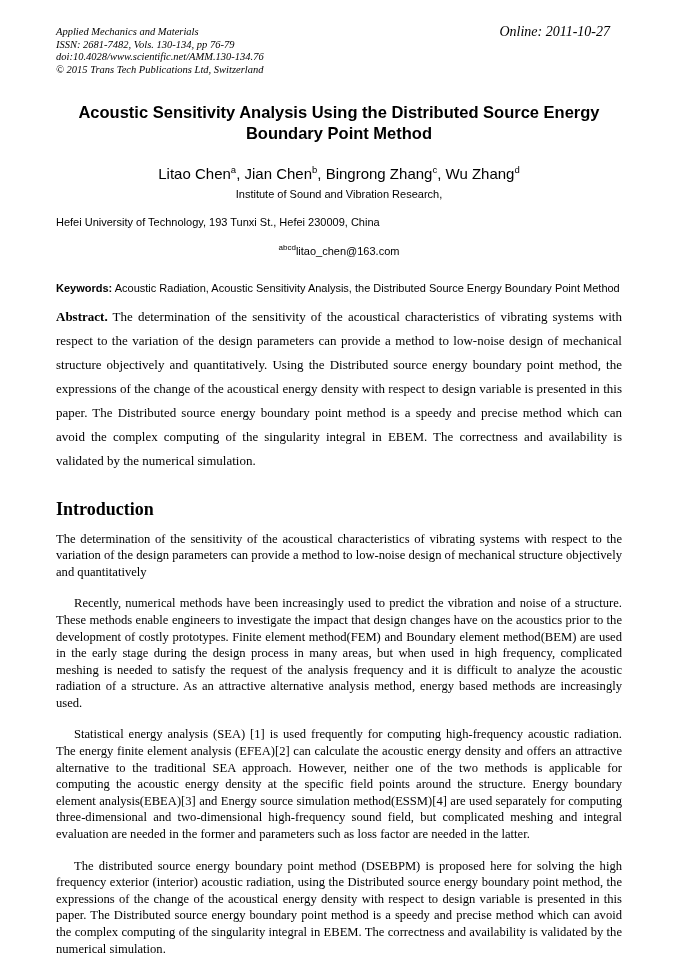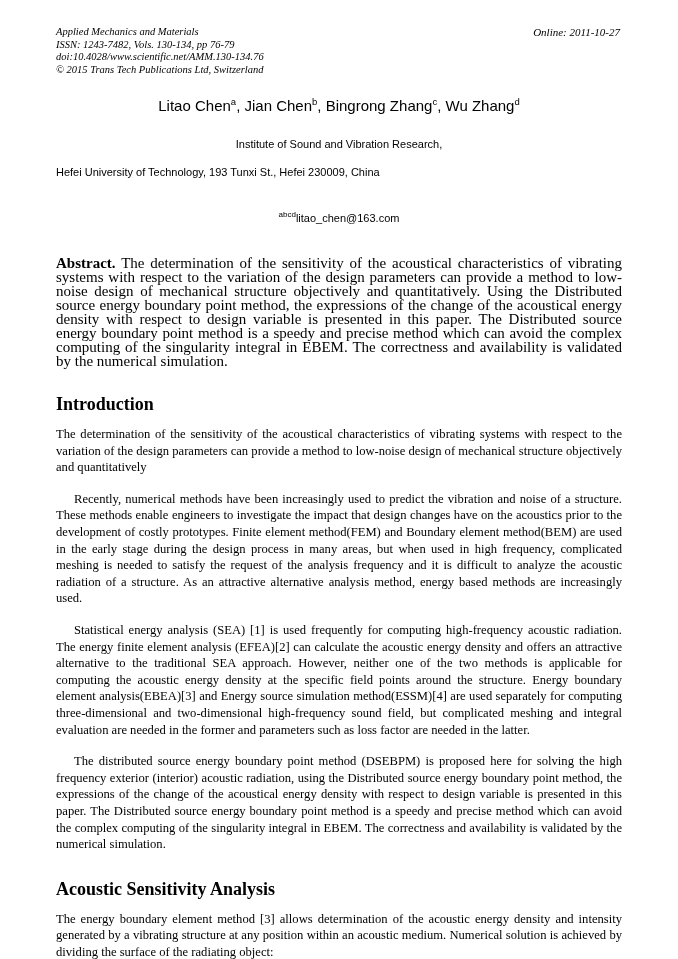--- a/index.html
+++ b/index.html
@@ -26,23 +26,23 @@
     font-style: italic;
     font-size: 10.5px;
     line-height: 12.6px;
   }
   .header-left {
     display: block;
   }
   .header-right {
     position: absolute;
     top: 0;
-    right: 2px;
+    right: 12px;
     font-style: italic;
-    font-size: 11px;
+    font-size: 14px;
   }
   .title {
     text-align: center;
     font-family: "Liberation Sans", sans-serif;
     font-weight: bold;
     font-size: 16.5px;
     line-height: 21px;
     margin-top: 26px;
     margin-bottom: 0;
   }
@@ -53,53 +53,53 @@
     margin-top: 20px;
   }
   .authors sup {
     font-size: 9.5px;
     vertical-align: super;
   }
   .affil {
     text-align: center;
     font-family: "Liberation Sans", sans-serif;
     font-size: 11px;
-    margin-top: 24px;
+    margin-top: 6px;
   }
   .affil2 {
     text-align: left;
     font-family: "Liberation Sans", sans-serif;
     font-size: 11px;
     margin-top: 16px;
   }
   .email {
     text-align: center;
     font-family: "Liberation Sans", sans-serif;
     font-size: 11px;
-    margin-top: 32px;
+    margin-top: 15px;
   }
   .email sup {
     font-size: 8px;
     vertical-align: super;
   }
   .keywords {
     font-family: "Liberation Sans", sans-serif;
     font-size: 11px;
     line-height: 15.5px;
     text-align: justify;
     margin-top: 24px;
   }
   .keywords b {
     font-weight: bold;
   }
   .abstract {
-    font-size: 15px;
-    line-height: 14px;
+    font-size: 13px;
+    line-height: 24px;
     text-align: justify;
-    margin-top: 32px;
+    margin-top: 8px;
   }
   .abstract b {
     font-weight: bold;
   }
   .section-head {
     font-weight: bold;
     font-size: 18px;
     margin-top: 26px;
     margin-bottom: 0;
   }
@@ -118,38 +118,42 @@
     margin-top: 11px;
   }
 </style>
 </head>
 <body>
 
 <div class="page">
 
   <div class="header-block">
     <span class="header-left">Applied Mechanics and Materials</span>
-    <span class="header-left">ISSN: 1243-7482, Vols. 130-134, pp 76-79</span>
+    <span class="header-left">ISSN: 2681-7482, Vols. 130-134, pp 76-79</span>
     <span class="header-left">doi:10.4028/www.scientific.net/AMM.130-134.76</span>
     <span class="header-left">© 2015 Trans Tech Publications Ltd, Switzerland</span>
     <span class="header-right">Online: 2011-10-27</span>
   </div>
 
+  <h1 class="title">Acoustic Sensitivity Analysis Using the Distributed Source Energy Boundary Point Method</h1>
 
   <div class="authors">
     <span>Litao Chen</span><sup>a</sup><span>, Jian Chen</span><sup>b</sup><span>, Bingrong Zhang</span><sup>c</sup><span>, Wu Zhang</span><sup>d</sup>
   </div>
 
   <div class="affil">Institute of Sound and Vibration Research,</div>
   <div class="affil2">Hefei University of Technology, 193 Tunxi St., Hefei 230009, China</div>
 
   <div class="email">
     <sup>abcd</sup><span>litao_chen@163.com</span>
   </div>
 
+  <div class="keywords">
+    <b>Keywords:</b><span> Acoustic Radiation, Acoustic Sensitivity Analysis, the Distributed Source Energy Boundary Point Method</span>
+  </div>
 
   <div class="abstract">
     <b>Abstract.</b><span> The determination of the sensitivity of the acoustical characteristics of vibrating systems with respect to the variation of the design parameters can provide a method to low-noise design of mechanical structure objectively and quantitatively. Using the Distributed source energy boundary point method, the expressions of the change of the acoustical energy density with respect to design variable is presented in this paper. The Distributed source energy boundary point method is a speedy and precise method which can avoid the complex computing of the singularity integral in EBEM. The correctness and availability is validated by the numerical simulation.</span>
   </div>
 
   <h2 class="section-head">Introduction</h2>
   <p class="body-para">The determination of the sensitivity of the acoustical characteristics of vibrating systems with respect to the variation of the design parameters can provide a method to low-noise design of mechanical structure objectively and quantitatively</p>
   <p class="body-para indent">Recently, numerical methods have been increasingly used to predict the vibration and noise of a structure. These methods enable engineers to investigate the impact that design changes have on the acoustics prior to the development of costly prototypes. Finite element method(FEM) and Boundary element method(BEM) are used in the early stage during the design process in many areas, but when used in high frequency, complicated meshing is needed to satisfy the request of the analysis frequency and it is difficult to analyze the acoustic radiation of a structure.  As an attractive alternative analysis method, energy based methods are increasingly used.</p>
   <p class="body-para indent">Statistical energy analysis (SEA) [1] is used frequently for computing high-frequency acoustic radiation. The energy finite element analysis (EFEA)[2] can calculate the acoustic energy density and offers an attractive alternative to the traditional SEA approach. However, neither one of the two methods is applicable for computing the acoustic energy density at the specific field points around the structure. Energy boundary element analysis(EBEA)[3] and Energy source simulation method(ESSM)[4] are used separately for computing three-dimensional and two-dimensional high-frequency sound field, but complicated meshing and integral evaluation are needed in the former and parameters such as loss factor are needed in the latter.</p>
   <p class="body-para indent">The distributed source energy boundary point method (DSEBPM) is proposed here for solving the high frequency exterior (interior) acoustic radiation, using the Distributed source energy boundary point method, the expressions of the change of the acoustical energy density with respect to design variable is presented in this paper. The Distributed source energy boundary point method is a speedy and precise method which can avoid the complex computing of the singularity integral in EBEM. The correctness and availability is validated by the numerical simulation.</p>

